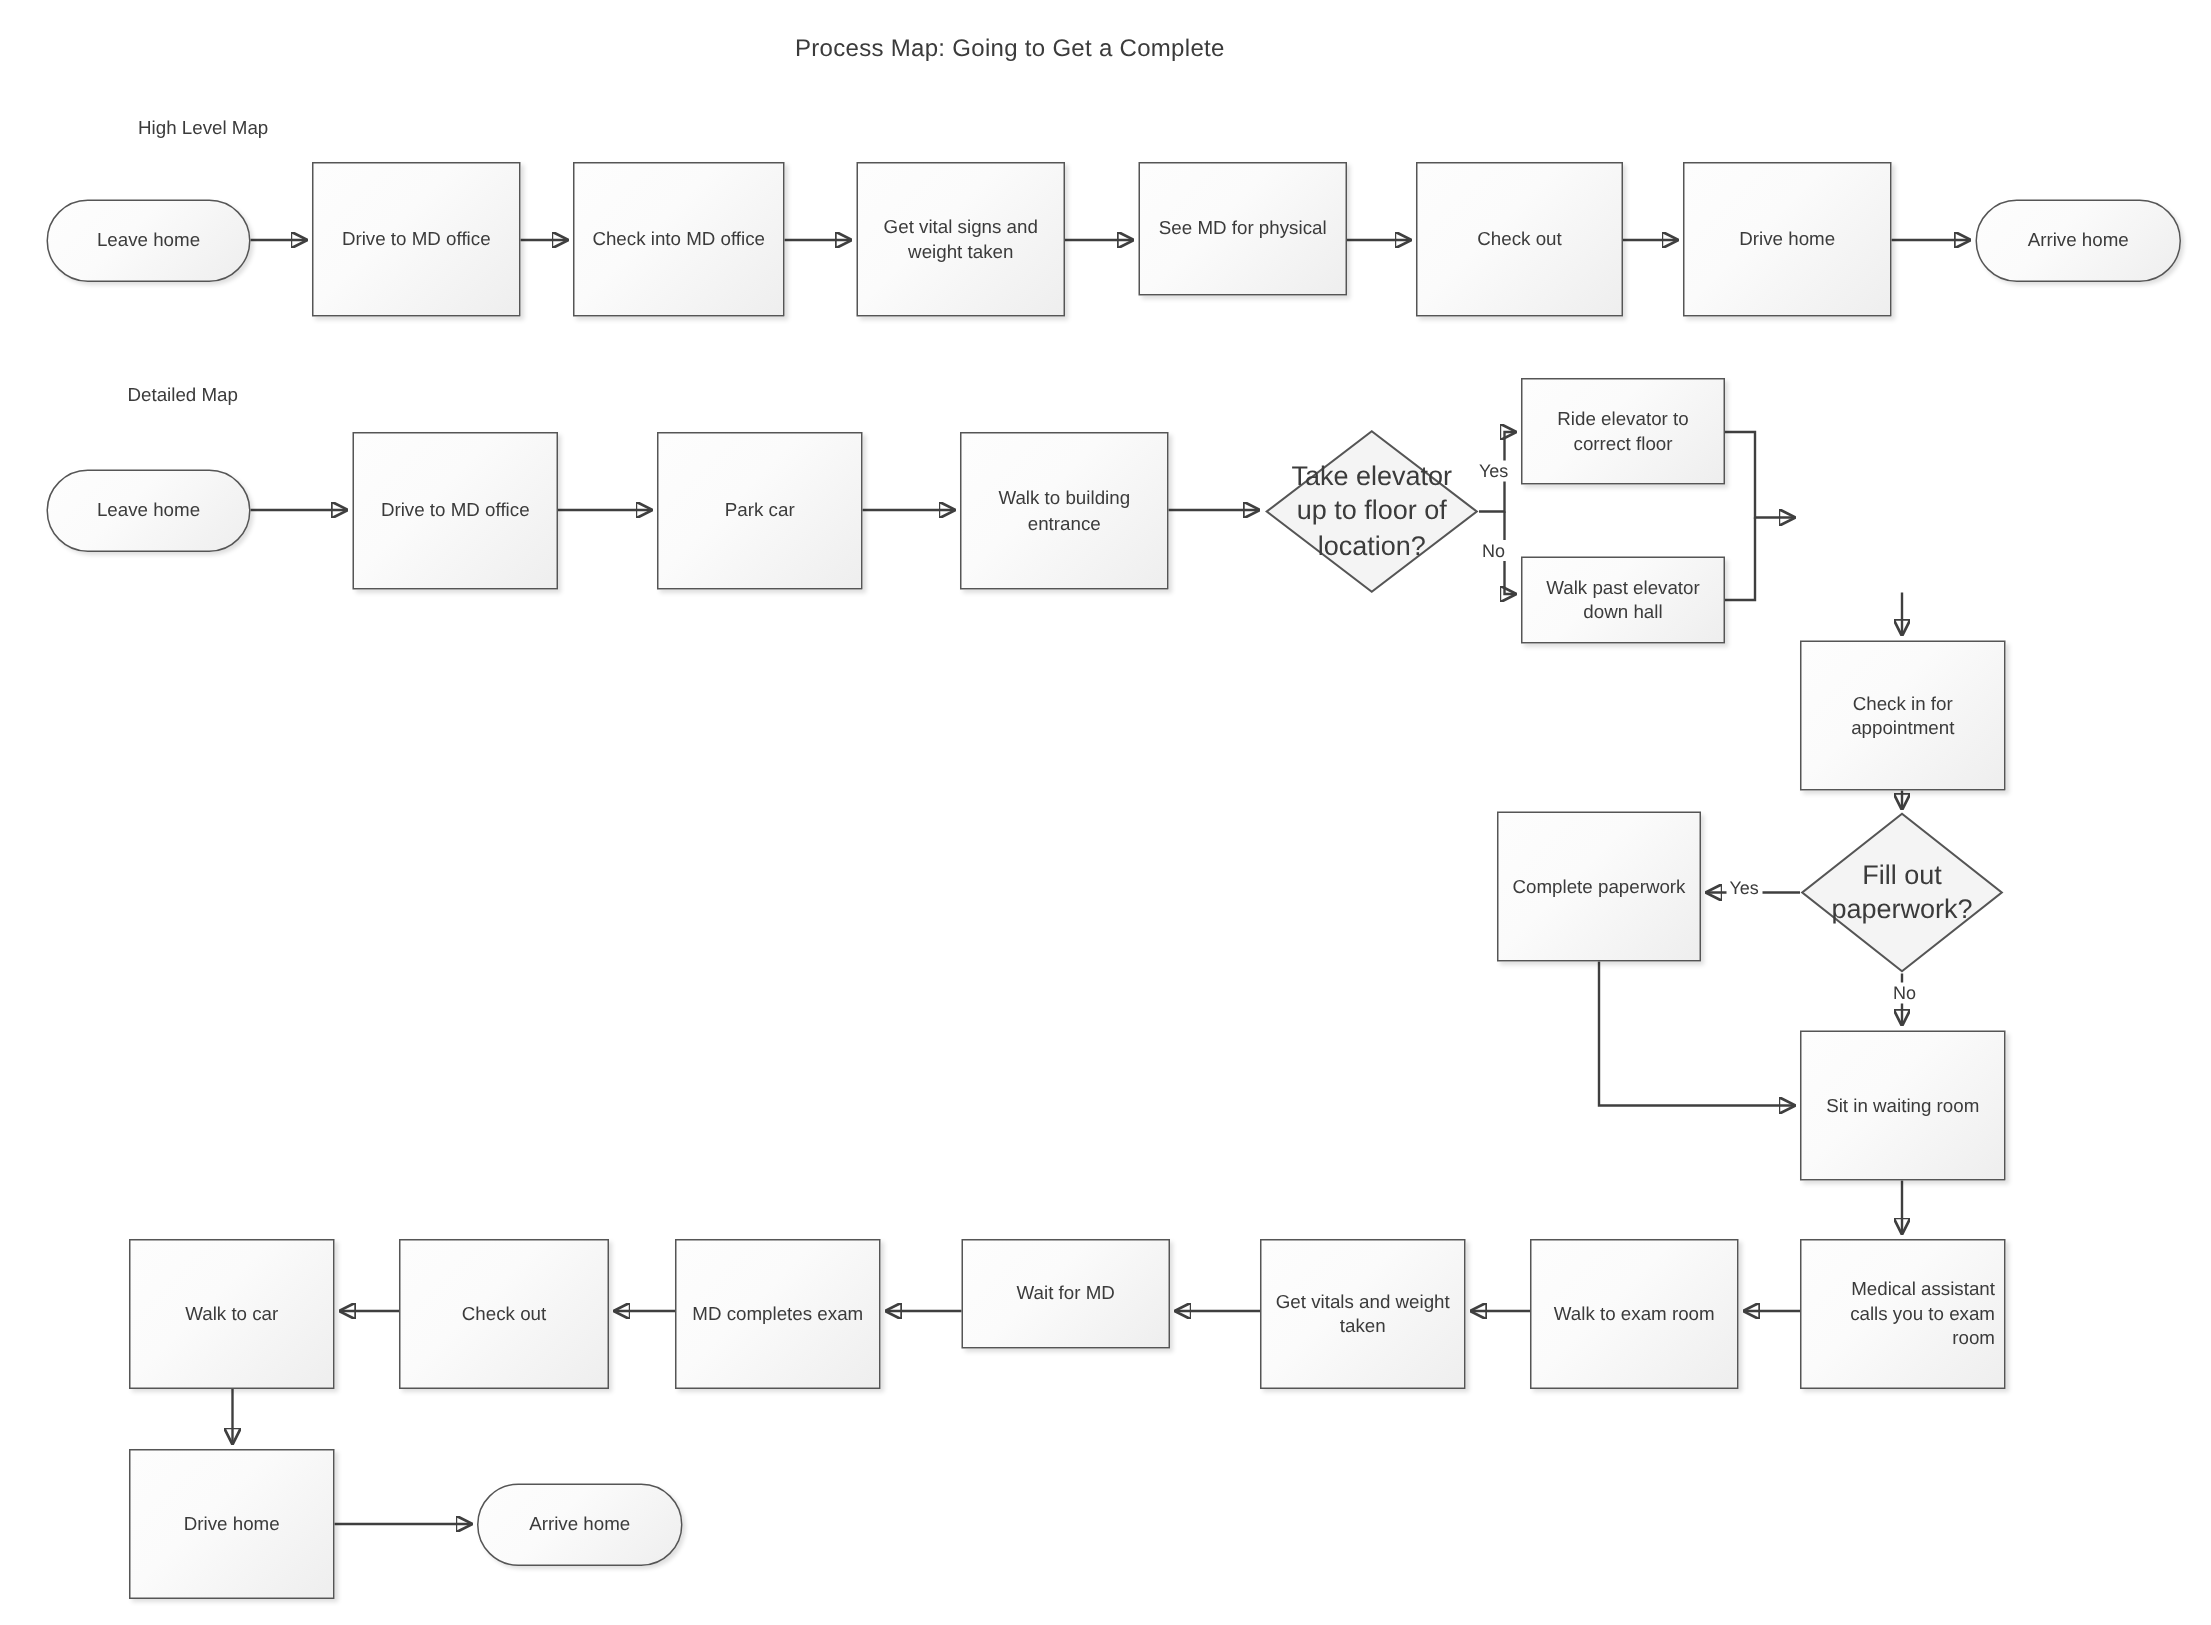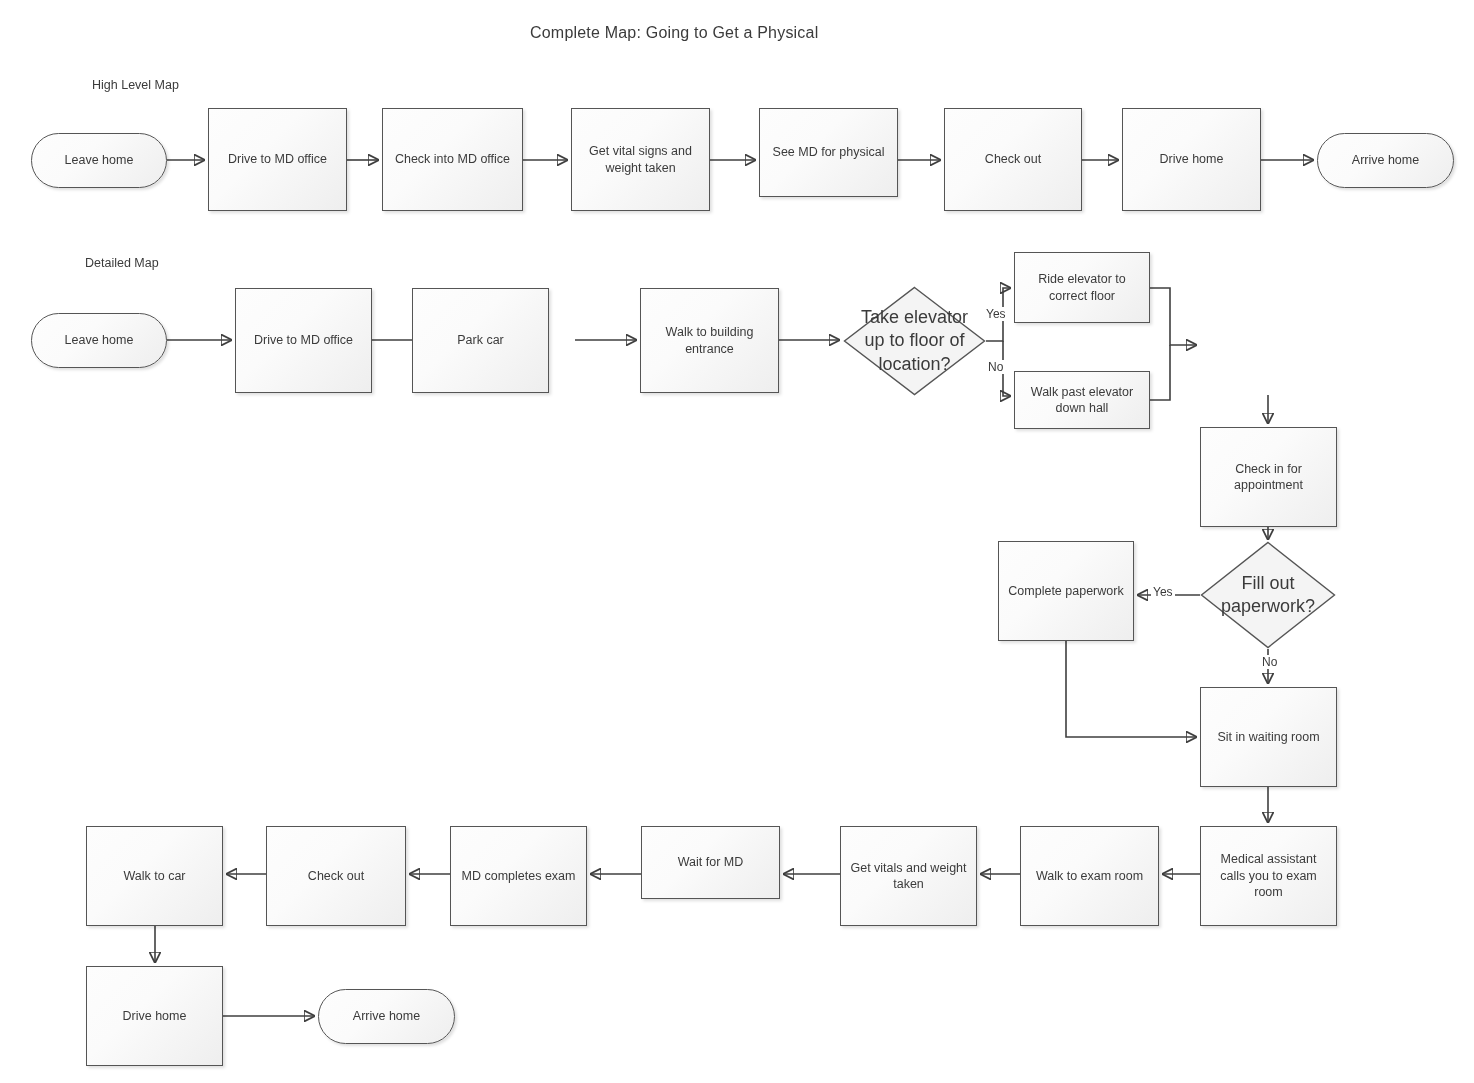--- a/index.html
+++ b/index.html
@@ -95,21 +95,21 @@
     background: #ffffff;
     padding: 0 2px;
     white-space: nowrap;
   }
 </style>
 </head>
 <body>
 
 <div id="canvas">
 
-  <div class="title" style="left:530px; top:24px;">Complete Map:  Going to Get a Physical</div>
+  <div class="title" style="left:530px; top:24px;">Process Map:  Going to Get a Complete</div>
 
   <div class="section-label" style="left:92px; top:78px;">High Level Map</div>
 
   <div class="section-label" style="left:85px; top:256px;">Detailed Map</div>
 
   <svg class="edge-layer" viewBox="0 0 1474 1083" xmlns="http://www.w3.org/2000/svg">
     <defs>
       <marker id="arrow" viewBox="0 0 10 10" refX="9" refY="5" markerWidth="7" markerHeight="7" orient="auto-start-reverse">
         <path d="M 0 0 L 10 5 L 0 10 z" fill="#3f3f3f" stroke="none"></path>
       </marker>
@@ -193,21 +193,21 @@
   </div>
 
   <div class="node terminator" style="left:31px; top:313px; width:136px; height:55px;">
     <span>Leave home</span>
   </div>
 
   <div class="node process" style="left:235px; top:288px; width:137px; height:105px;">
     <span>Drive to MD office</span>
   </div>
 
-  <div class="node process" style="left:412px; top:288px; width:137px; height:105px;">
+  <div class="node process" style="left:438px; top:288px; width:137px; height:105px;">
     <span>Park car</span>
   </div>
 
   <div class="node process" style="left:640px; top:288px; width:139px; height:105px;">
     <span>Walk to building entrance</span>
   </div>
 
   <div class="node decision" style="left:843px; top:286px; width:143px; height:110px; display:flex; align-items:center; justify-content:center;">
     <svg class="diamond-svg" viewBox="0 0 143 110" preserveAspectRatio="none">
       <polygon points="71.5,1.5 141.5,55 71.5,108.5 1.5,55" fill="#f4f4f4" stroke="#555555" stroke-width="1.4"></polygon>
@@ -236,21 +236,21 @@
   </div>
 
   <div class="node process" style="left:998px; top:541px; width:136px; height:100px;">
     <span>Complete paperwork</span>
   </div>
 
   <div class="node process" style="left:1200px; top:687px; width:137px; height:100px;">
     <span>Sit in waiting room</span>
   </div>
 
-  <div class="node process" style="left:1200px; top:826px; width:137px; height:100px;">
+  <div class="node process" style="left:1200px; top:826px; width:137px; height:100px;text-align:right;">
     <span>Medical assistant calls you to exam room</span>
   </div>
 
   <div class="node process" style="left:1020px; top:826px; width:139px; height:100px;">
     <span>Walk to exam room</span>
   </div>
 
   <div class="node process" style="left:840px; top:826px; width:137px; height:100px;">
     <span>Get vitals and weight taken</span>
   </div>

